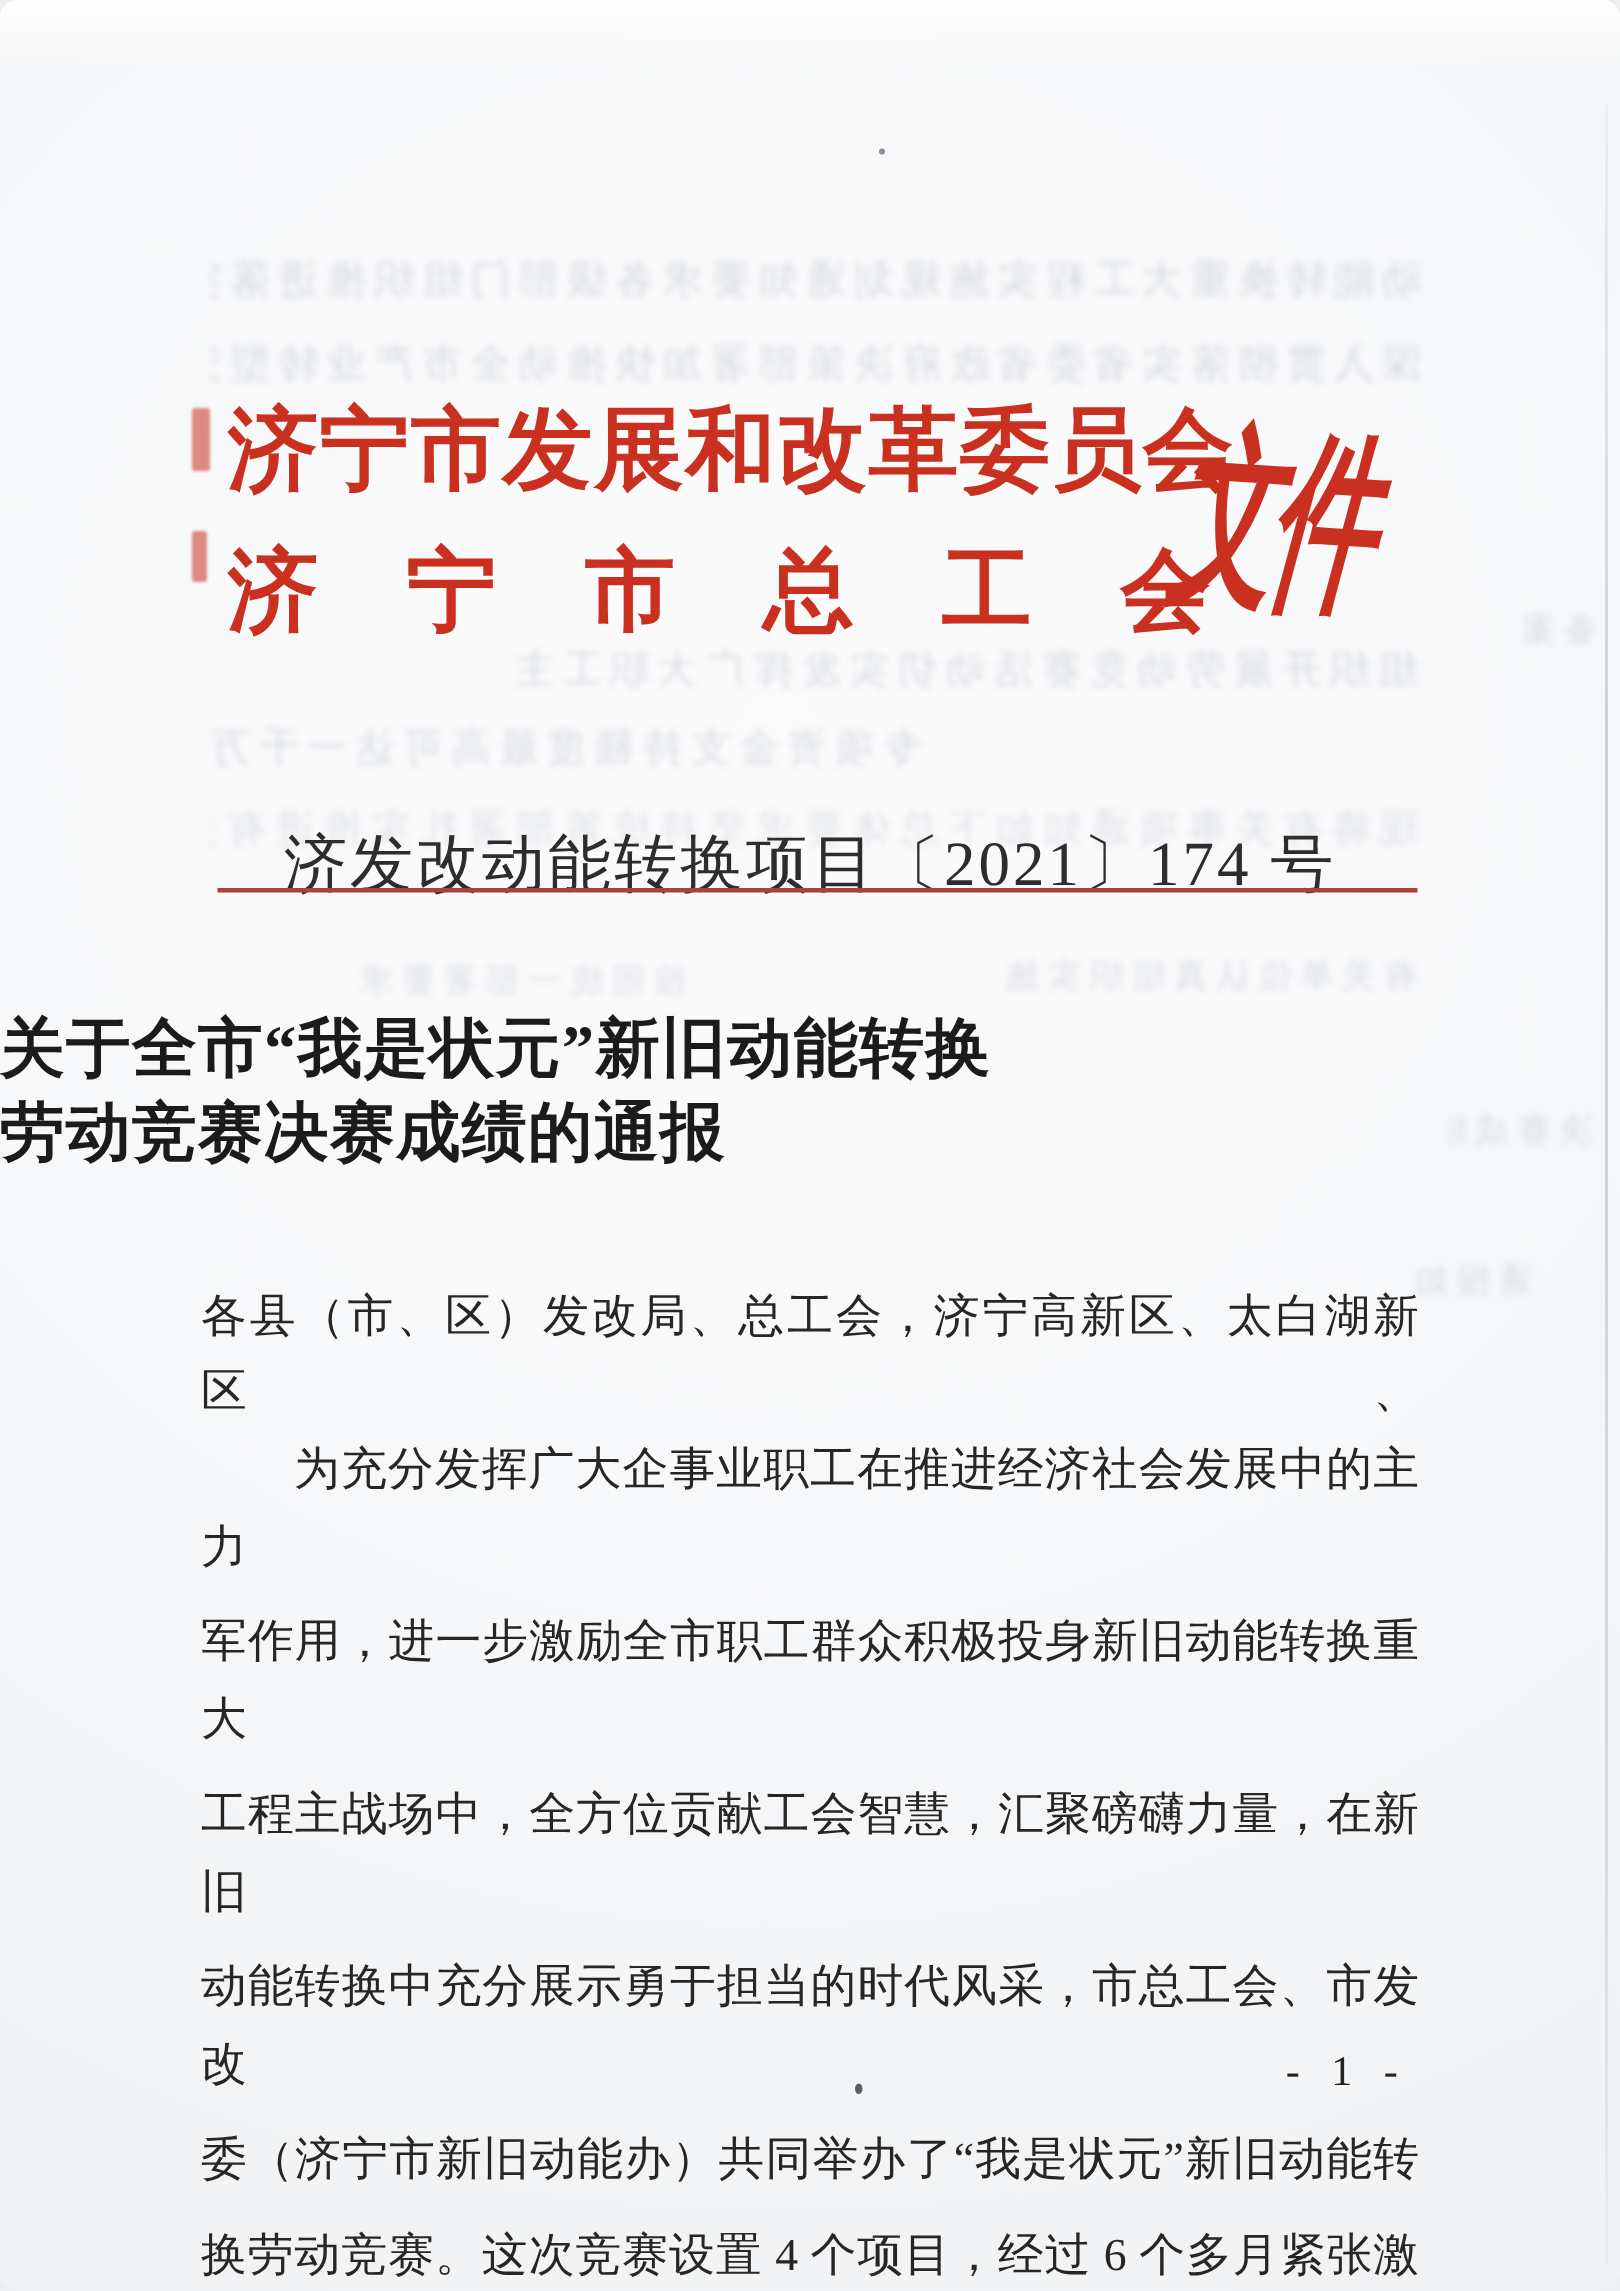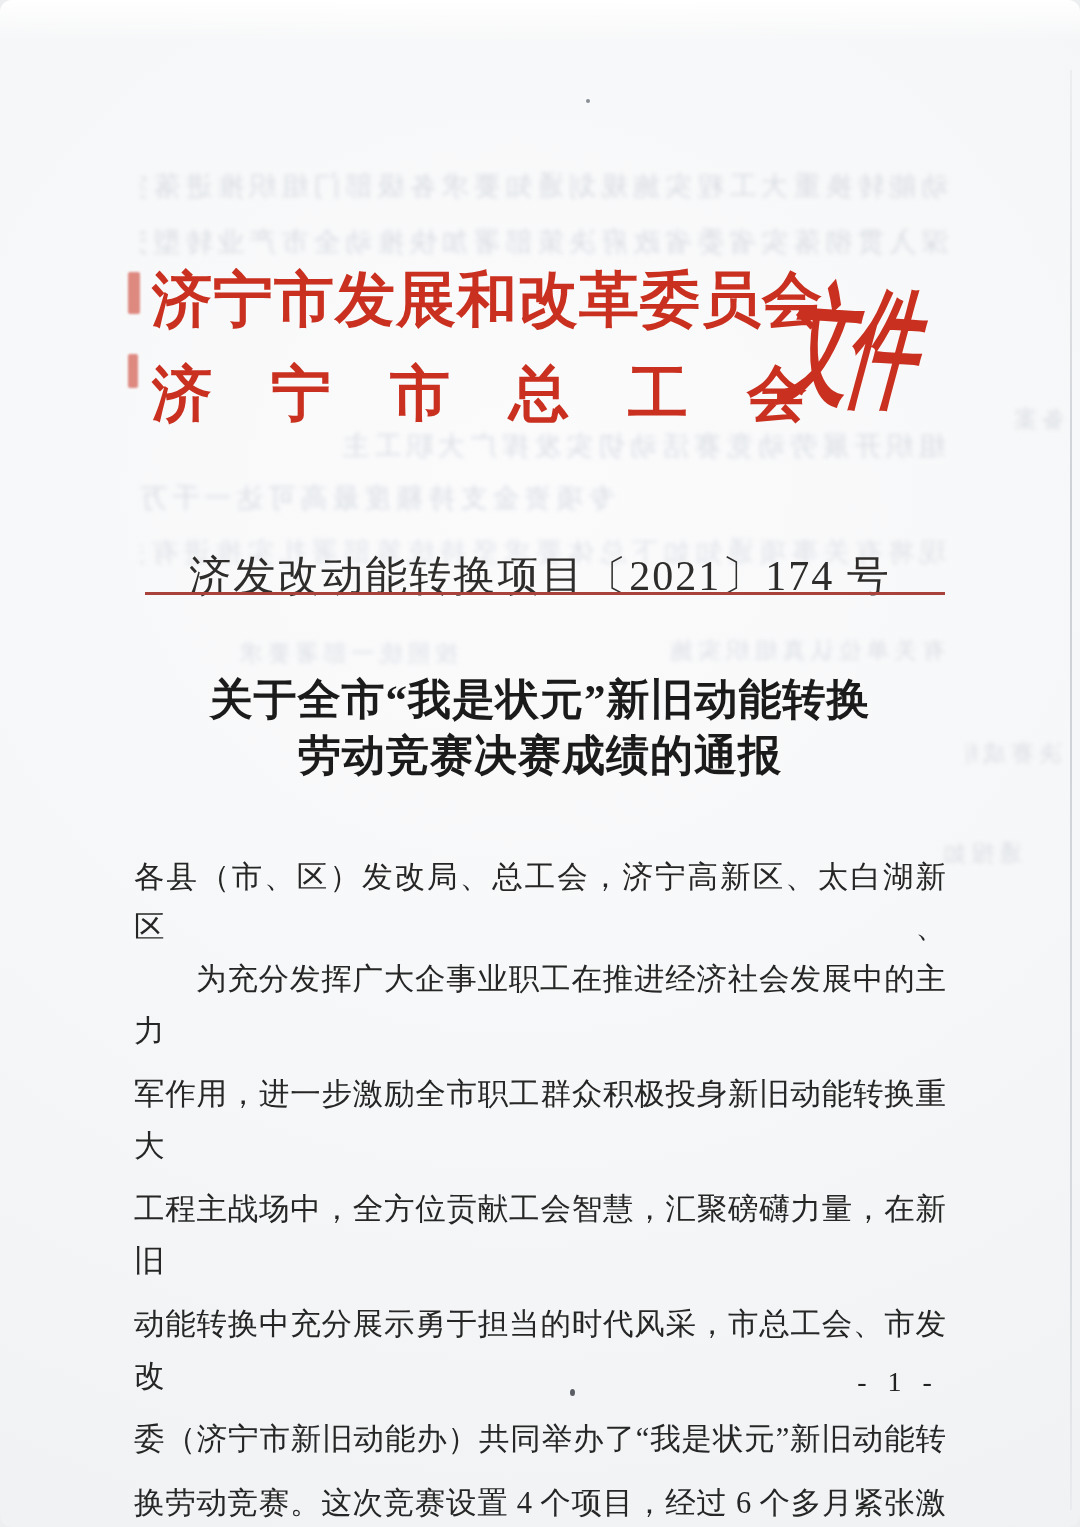--- a/index.html
+++ b/index.html
@@ -34,21 +34,21 @@
     transform-origin:left top;
   }
   
   .doc-number{
     position:absolute;left:0;top:548px;width:1080px;text-align:center;
     font-size:42px;letter-spacing:2px;color:#2e2d2b;
   }
   .red-rule{position:absolute;left:145px;top:592px;width:800px;height:3px;}
   
   .title{
-    position:absolute;left:0;top:672px;width:1080px;text-align:center;
+    position:absolute;left:0;top:672px;width:1080px;text-align:left;
     font-weight:bold;color:#1b1b1b;font-size:43px;line-height:56px;letter-spacing:1px;
   }
   
   .body-text{position:absolute;left:134px;width:812px;color:#262626;font-size:30.5px;}
   .salutation{top:840px;line-height:50px;}
   .paragraph{top:942px;line-height:51.5px;}
   .line{white-space:nowrap;margin-top:12px;}
   .jl{white-space:normal;text-align:justify;text-align-last:justify;}
   .indent{text-indent:62px;}
   .page-num{

